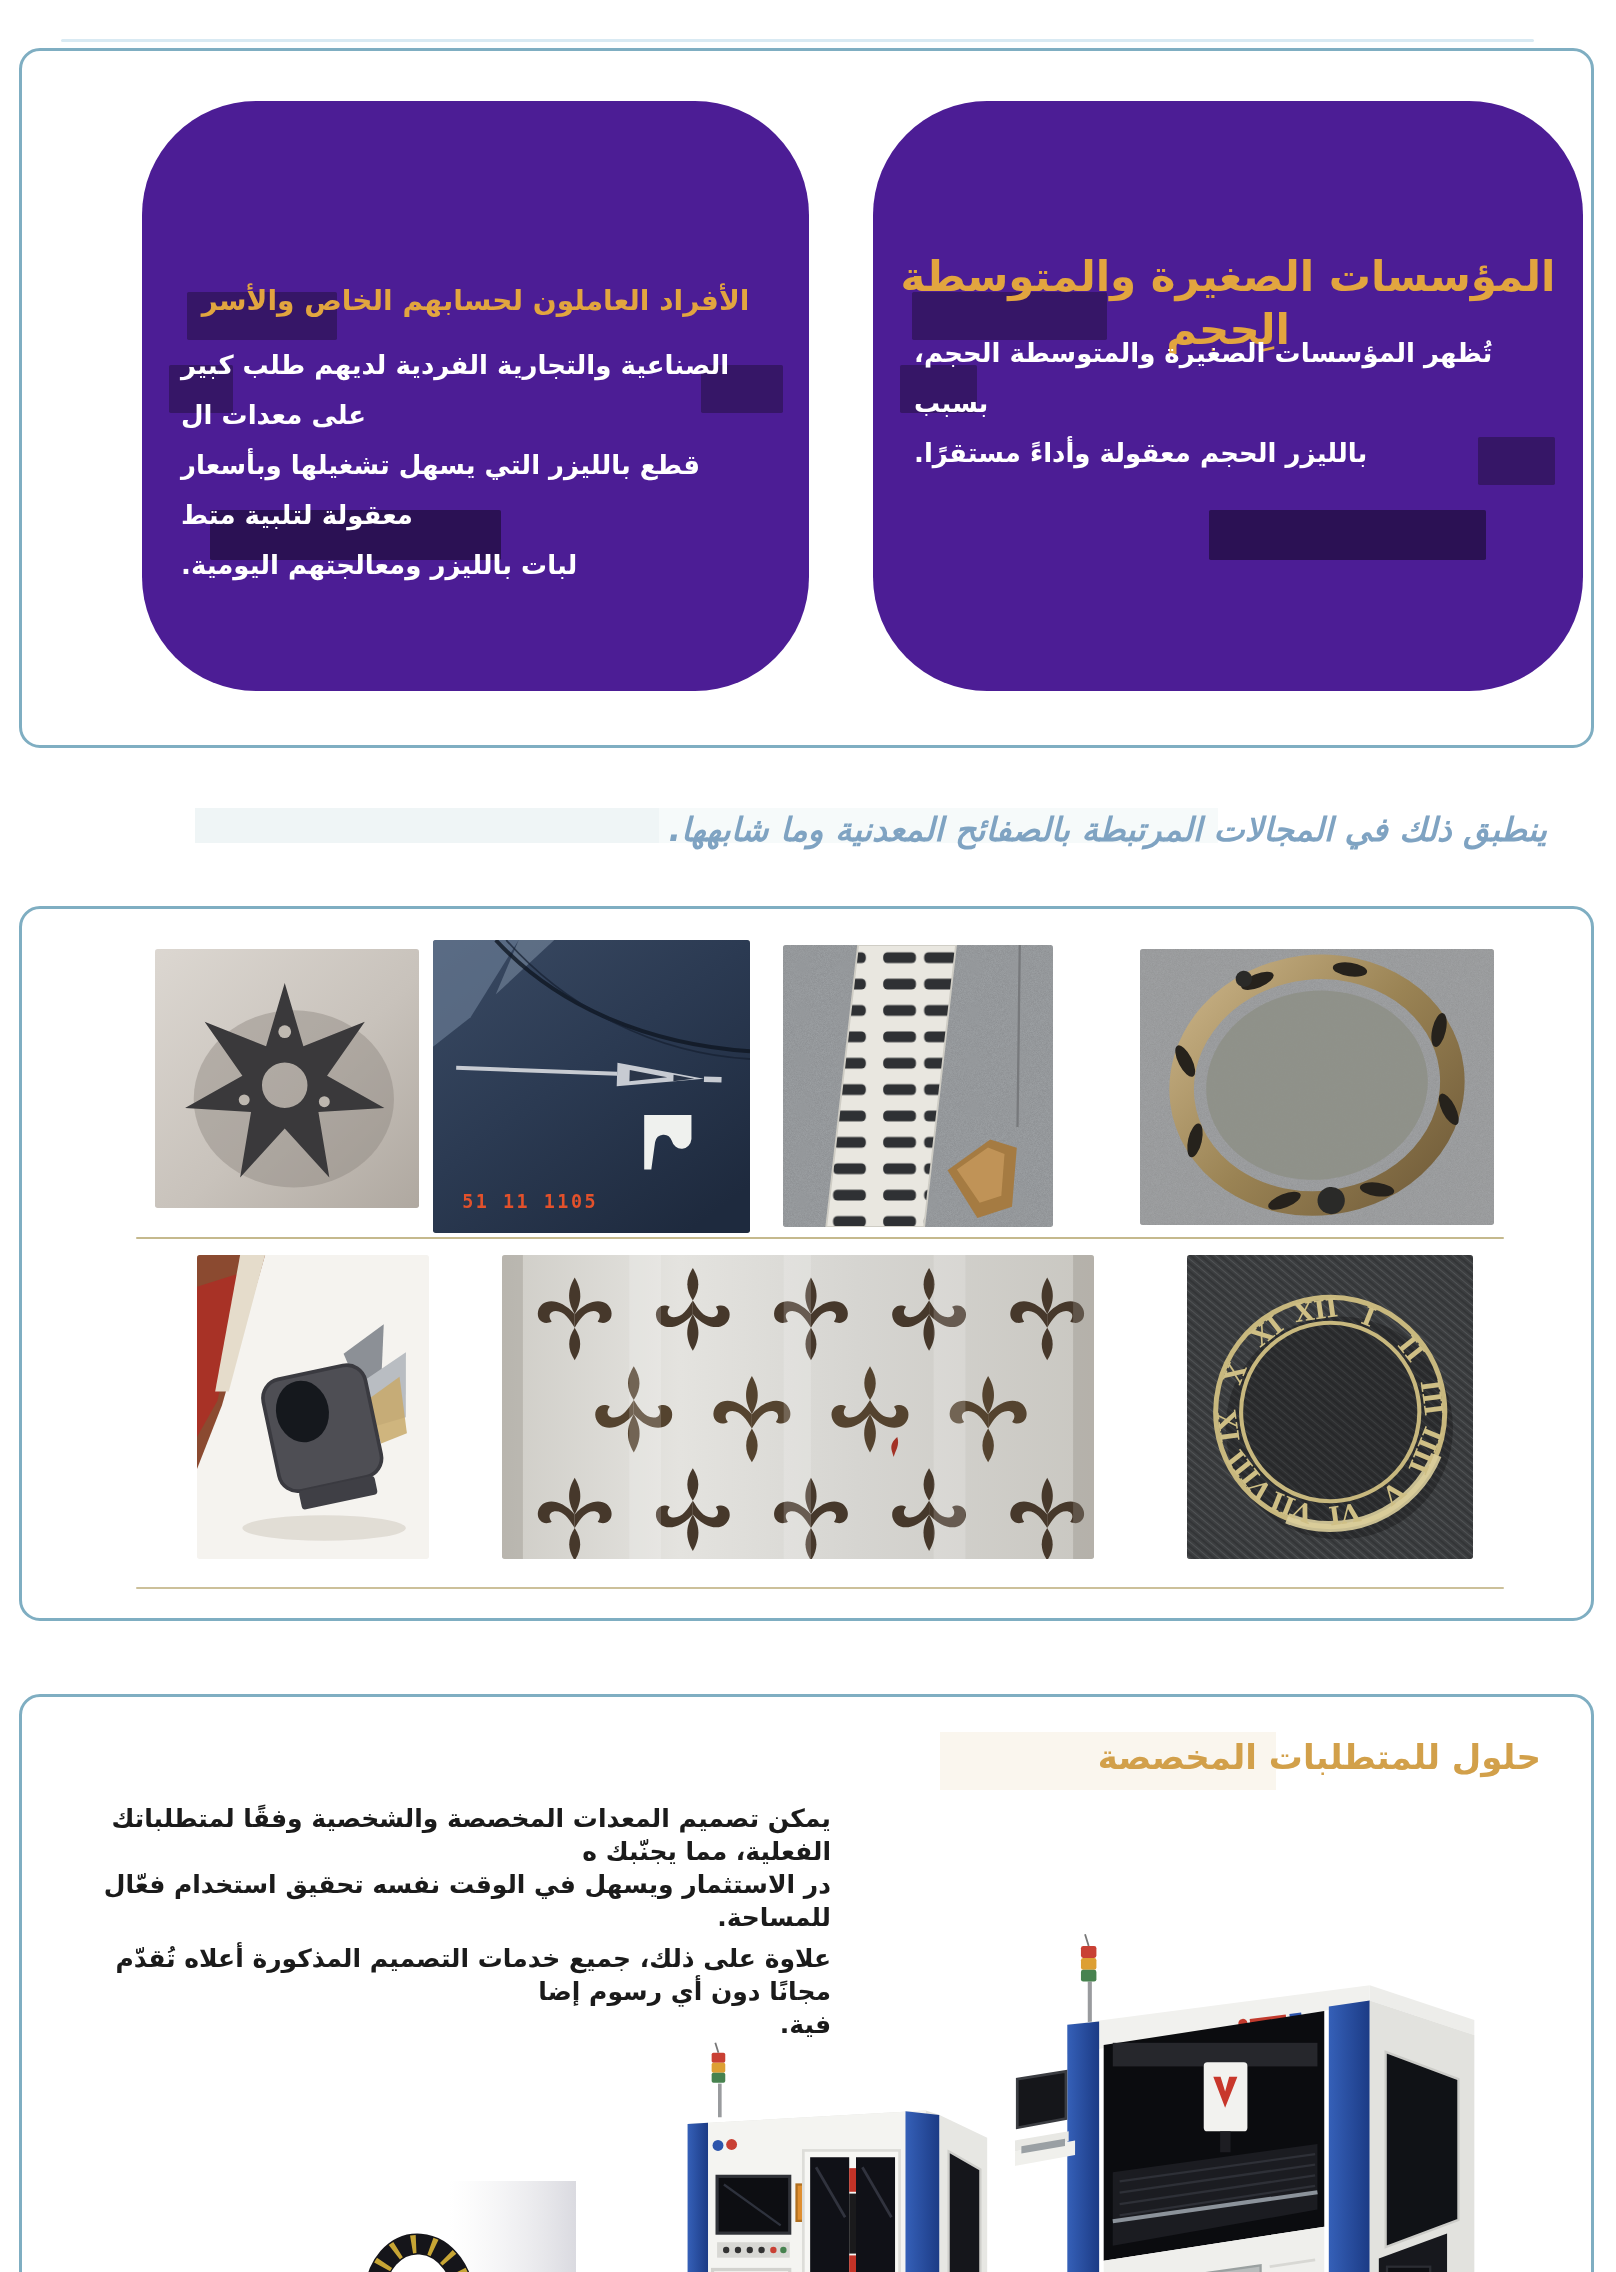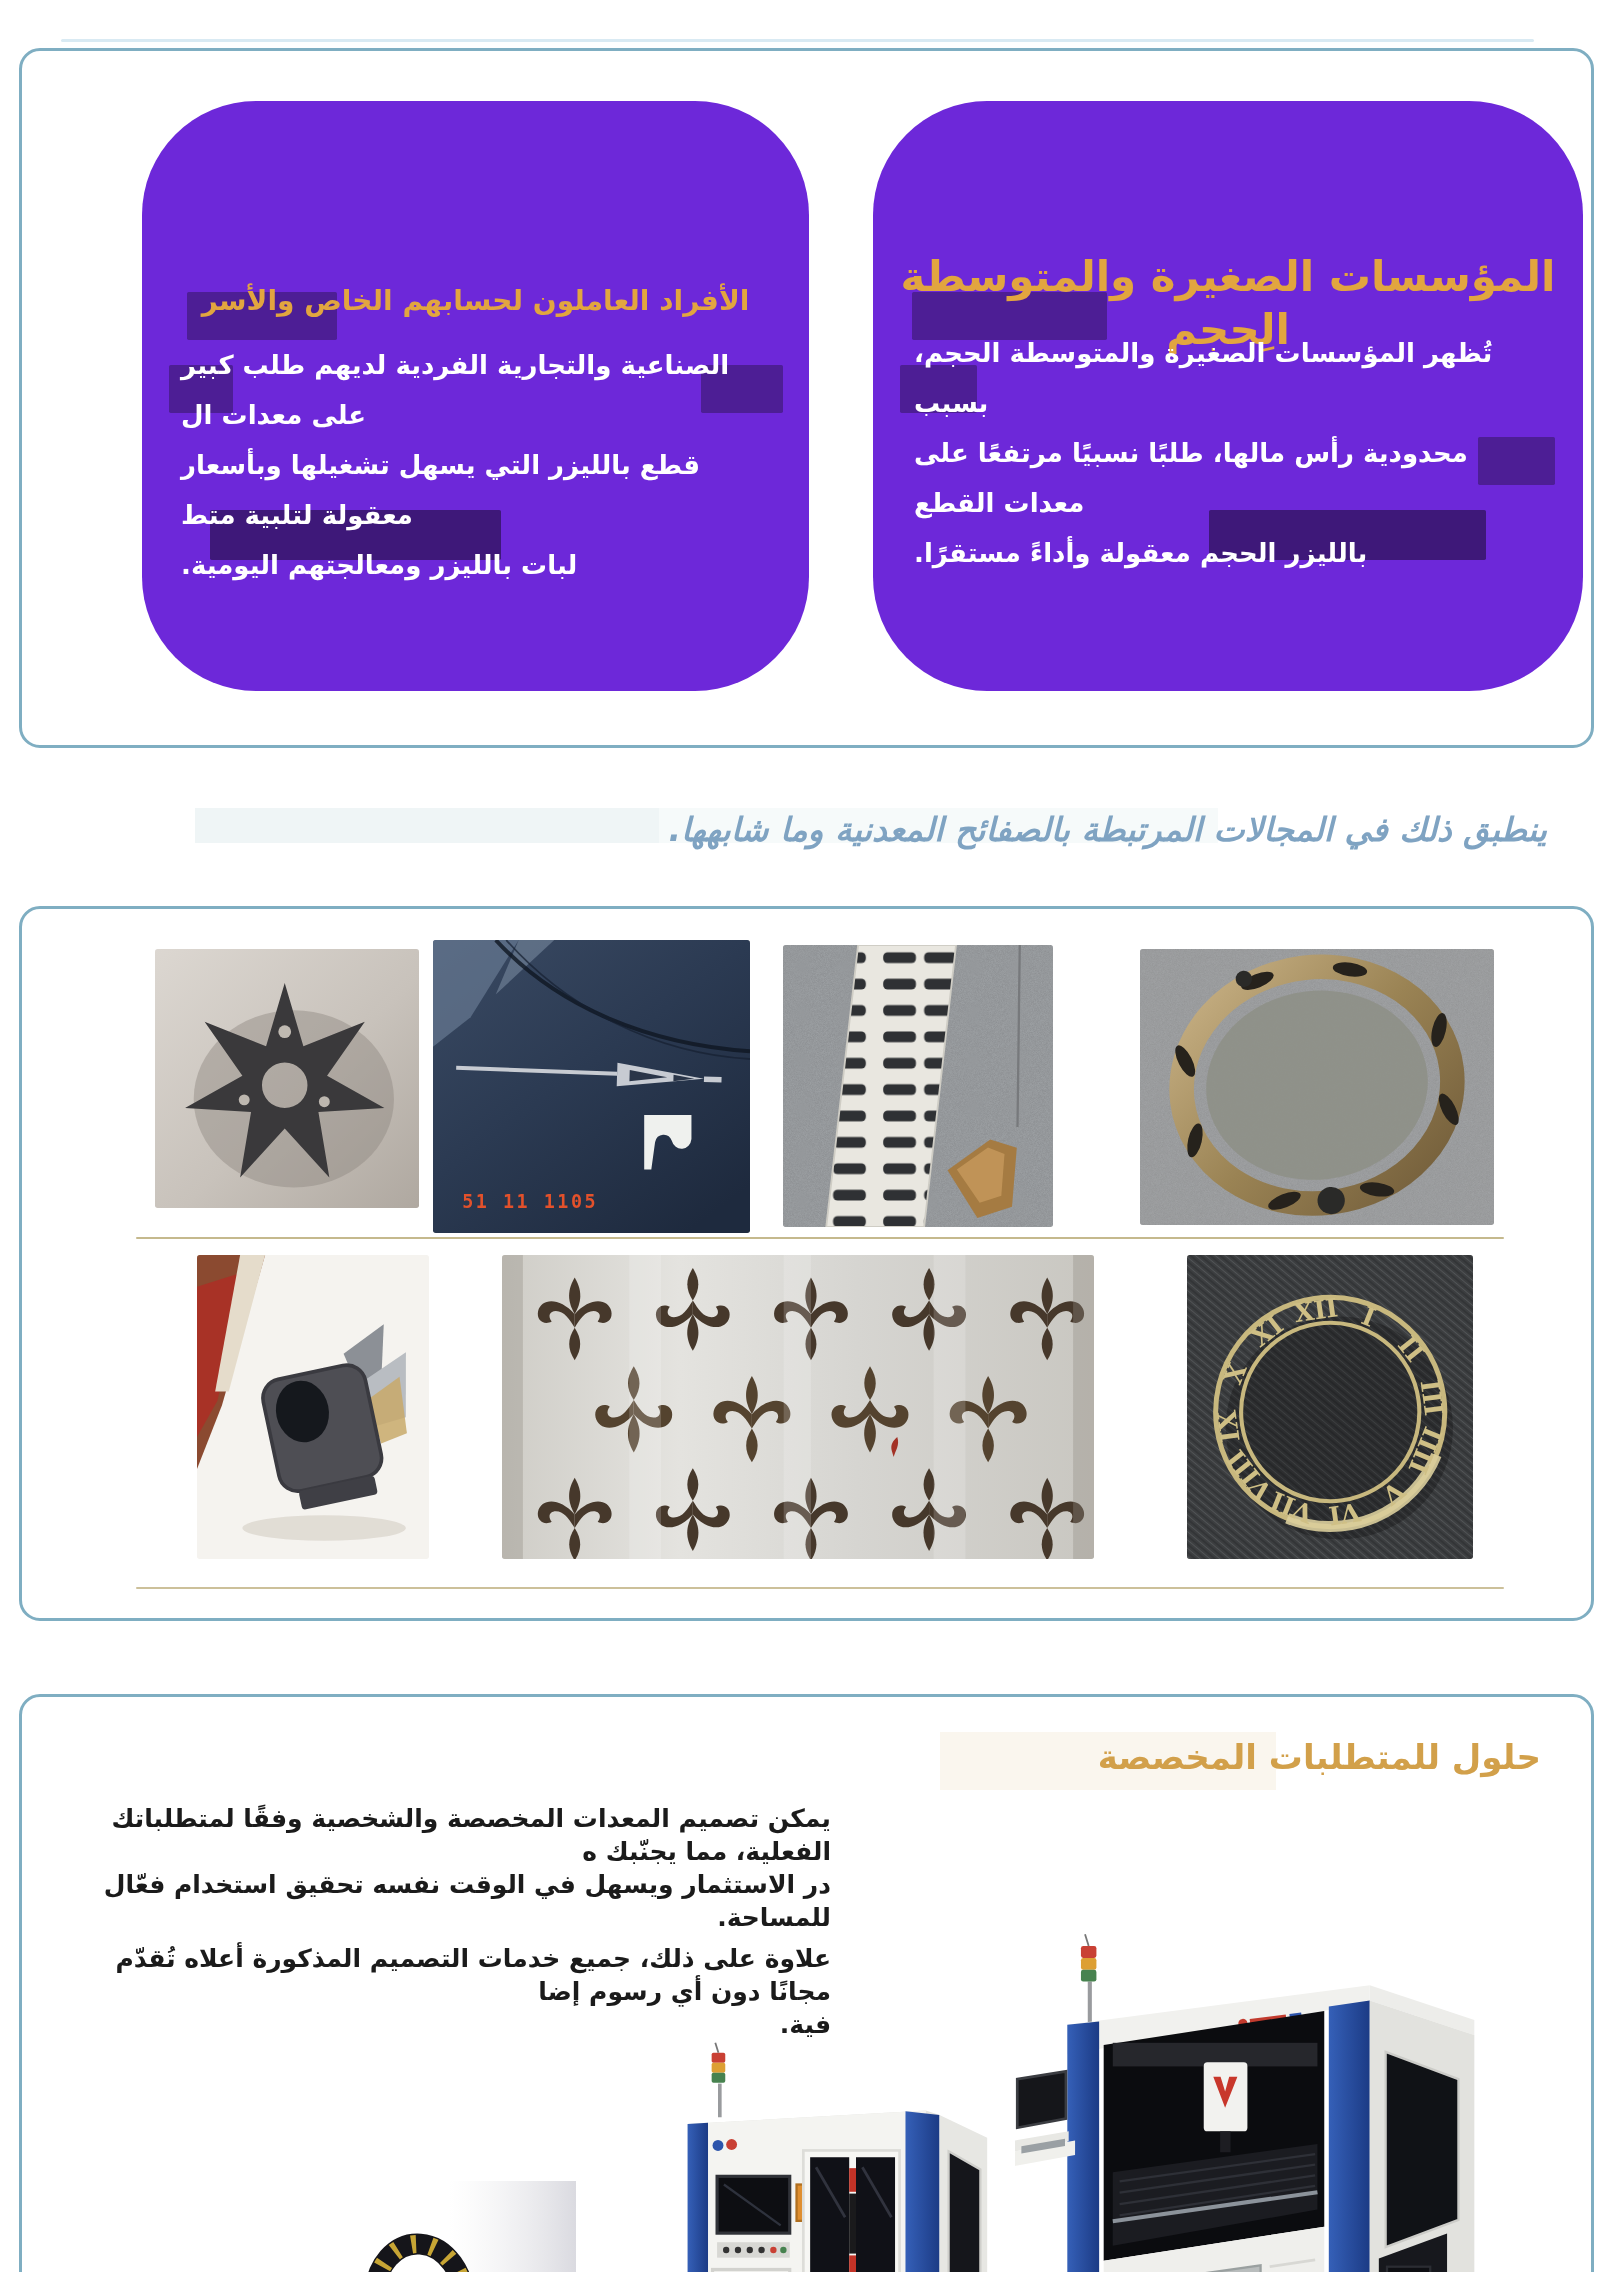--- a/index.html
+++ b/index.html
@@ -1,21 +1,21 @@
 <!DOCTYPE html>
 <html lang="ar" style="font-size:7.3px"><head>
 <meta charset="utf-8">
 <style>
   html,body{margin:0;padding:0;background:#ffffff;}
   .page{position:relative;width:1616px;height:2681px;background:#ffffff;overflow:hidden;
         font-family:"DejaVu Sans",sans-serif;}
   .panel{position:absolute;background:#ffffff;border:3.2px solid #7FAEC2;border-radius:21px;box-sizing:border-box;}
   .hairline{position:absolute;border-radius:1.8px;}
   
-  .card{position:absolute;background:#6d28d9;border-radius:114px;overflow:hidden;}
+  .card{position:absolute;background:#4c1d95;border-radius:114px;overflow:hidden;}
   .card-title{position:absolute;left:0;right:0;text-align:center;font-weight:bold;color:#E2A53F;direction:rtl;}
   .card-title.lg{font-size:42px;line-height:1.25;}
   .card-title.sm{font-size:28px;line-height:1.3;}
   .card-body{position:absolute;direction:rtl;text-align:left;color:#FFFFFF;font-weight:bold;
              font-size:26px;line-height:50px;}
   .patch{position:absolute;background:rgba(10,8,7,0.32);border-radius:1.8px;}
   .lightpatch{position:absolute;background:#EFF5F6;}
   
   .applies-heading{position:absolute;direction:rtl;text-align:right;font-weight:bold;font-size:33px;
                    color:#7FA3C2;white-space:nowrap;font-style:italic;}
@@ -38,21 +38,20 @@
   <div class="panel" style="left:19px;top:48px;width:1575px;height:700px;">
 
     <div class="card" style="left:851px;top:50px;width:710px;height:590px;">
       <div class="patch" style="left:39px;top:191px;width:195px;height:48px;"></div>
       <div class="patch" style="left:27px;top:264px;width:77px;height:48px;"></div>
       <div class="patch" style="left:336px;top:409px;width:277px;height:50px;background:rgba(5,4,4,0.45);"></div>
       <div class="patch" style="left:605px;top:336px;width:77px;height:48px;"></div>
       <div class="card-title lg" style="top:150px;">المؤسسات الصغيرة والمتوسطة الِحجم</div>
       <div class="card-body" style="left:41px;right:50px;top:227px;">
         <div>تُظهر المؤسسات الصغيرة والمتوسطة الحجم، بسبب</div>
-        <div>محدودية رأس مالها، طلبًا نسبيًا مرتفعًا على معدات القطع</div>
         <div>بالليزر الحجم معقولة وأداءً مستقرًا.</div>
       </div>
     </div>
 
     <div class="card" style="left:120px;top:50px;width:667px;height:590px;">
       <div class="patch" style="left:45px;top:191px;width:150px;height:48px;"></div>
       <div class="patch" style="left:27px;top:264px;width:64px;height:48px;"></div>
       <div class="patch" style="left:68px;top:409px;width:291px;height:50px;background:rgba(5,4,4,0.45);"></div>
       <div class="patch" style="left:559px;top:264px;width:82px;height:48px;"></div>
       <div class="card-title sm" style="top:182px;">الأفراد العاملون لحسابهم الخاص والأسر</div>

